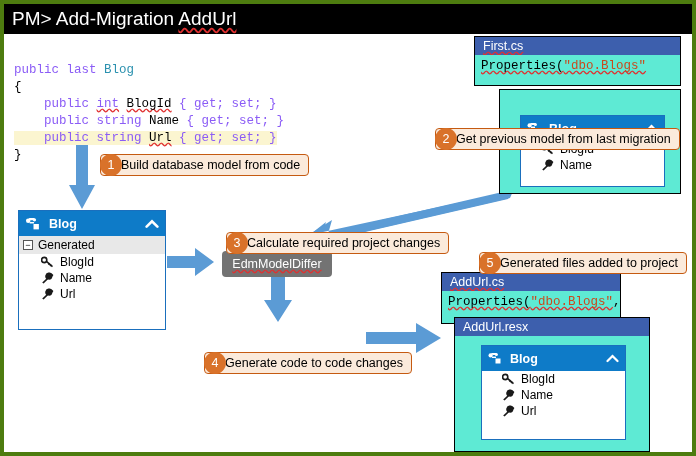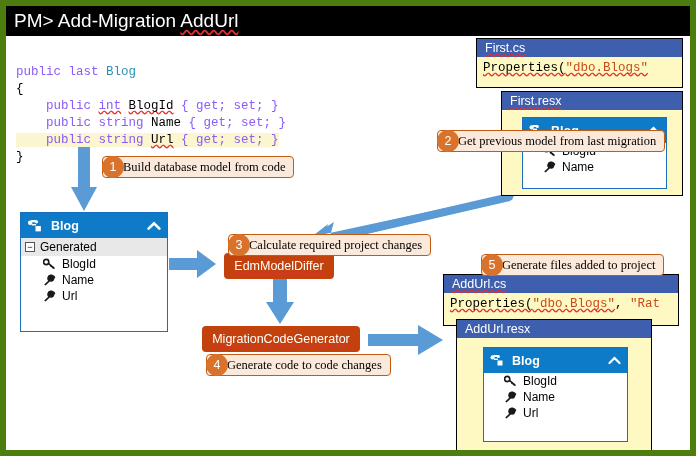--- a/index.html
+++ b/index.html
@@ -3,21 +3,21 @@
 <meta charset="utf-8">
 <style>
   html,body{margin:0;padding:0;background:#fff;}
   body{font-family:"Liberation Sans",sans-serif;}
 
   #root{
     position:relative;
     width:696px;height:456px;
     overflow:hidden;
     background:#ffffff;
-    border:6px solid #4d7c0f;
+    border:4px solid #4d7c0f;
     box-sizing:border-box;
   }
 
   
   .titlebar{
     position:absolute;left:0;top:0;width:696px;height:30px;
     background:#000000;color:#ffffff;
     font-size:19px;line-height:30px;
     padding-left:8px;box-sizing:border-box;white-space:nowrap;
   }
@@ -42,21 +42,21 @@
     font-size:12.5px;line-height:17px;
     white-space:pre;
     color:#000000;
   }
   .kw{color:#8b5cf6;}
   .ty{color:#2b91af;}
   .hl{background:#fbf5d0;}
   .idsq{ text-decoration:underline wavy #e03030; text-decoration-skip-ink:none; text-underline-offset:1px;}
 
   
-  .pane{position:absolute;background:#fef9c3;border:1px solid #000000;box-sizing:border-box;}
+  .pane{position:absolute;background:#5eead4;border:1px solid #000000;box-sizing:border-box;}
   .pane-head{
     font-family:"Liberation Sans",sans-serif;
     color:#ffffff;font-size:12.5px;
     padding:2px 0 2px 8px;box-sizing:border-box;
     white-space:nowrap;overflow:hidden;
   }
   .head-blue{background:#3d5fad;}
   .pane-body{
     font-family:"Liberation Mono","DejaVu Sans Mono",monospace;
     font-size:12.5px;color:#000000;padding:4px 0 4px 6px;
@@ -96,33 +96,33 @@
 
   
   .callout{
     position:absolute;display:flex;align-items:center;
     height:22px;box-sizing:border-box;
   }
   .cobox{
     background:#fbeadb;border:1.5px solid #c55a11;border-radius:4px;
     height:22px;display:flex;align-items:center;
     padding:0 8px 0 20px;box-sizing:border-box;
-    font-size:12.5px;color:#000;white-space:nowrap;font-family:Liberation Serif, serif;
+    font-size:12.5px;color:#000;white-space:nowrap;
   }
   .conum{
     position:absolute;left:0;top:0;
     width:22px;height:22px;border-radius:50%;
     background:#d9722a;color:#fff;
     display:flex;align-items:center;justify-content:center;
     font-size:12.5px;font-weight:normal;z-index:3;
   }
 
   
   .bluebox{
-    position:absolute;background:#c2410c;border-radius:4px;
+    position:absolute;background:#737373;border-radius:4px;
     color:#ffffff;font-size:12.5px;
     display:flex;align-items:center;justify-content:center;
     box-sizing:border-box;
   }
   .bluebox span{
     text-decoration:underline wavy #e03030;
     text-decoration-skip-ink:none;text-underline-offset:1px;
   }
 
   .arrow{position:absolute;}
@@ -167,23 +167,20 @@
   </svg>
 
   <div class="pane" style="left:470px;top:32px;width:207px;height:50px;">
     <div class="pane-head head-blue">
       <span class="both">First.cs</span>
     </div>
     <div class="pane-body"><span class="idsq">Properties(</span><span class="str idsq">"dbo.Blogs"</span></div>
   </div>
 
   <div class="pane" style="left:495px;top:85px;width:182px;height:105px;">
-    <div class="pane-head head-blue">
-      <span class="both">First.resx</span>
-    </div>
 
     <div class="clsbox" style="left:20px;top:25px;width:145px;height:72px;position:absolute;">
       <div class="cls-head">
         <span class="ico">
           <svg width="15" height="13" viewBox="0 0 15 13">
             <path d="M3 1 L8 1 L9.5 3 L4.5 3 Z" fill="#ffffff"></path>
             <circle cx="2.6" cy="3.4" r="2.1" fill="#ffffff"></circle>
             <circle cx="8.4" cy="2.6" r="1.5" fill="#ffffff"></circle>
             <rect x="7.5" y="6.5" width="5" height="5" fill="#ffffff"></rect>
             <rect x="4" y="4.6" width="4" height="1.4" fill="#ffffff"></rect>
@@ -269,25 +266,22 @@
         </svg>
       </span>
       <span>Url</span>
     </div>
   </div>
 
   <div class="bluebox" style="left:218px;top:247px;width:110px;height:26px;">
     <span>EdmModelDiffer</span>
   </div>
 
-  <div class="bluebox" style="left:196px;top:320px;width:158px;height:26px;">
-    <span>MigrationCodeGenerator</span>
-  </div>
-
-  <div class="pane" style="left:437px;top:268px;width:236px;height:52px;">
+
+  <div class="pane" style="left:437px;top:268px;width:180px;height:52px;">
     <div class="pane-head head-blue">
       <span class="both">AddUrl.cs</span>
     </div>
     <div class="pane-body"><span class="idsq">Properties(</span><span class="str idsq">"dbo.Blogs"</span><span>, </span><span class="str">"Rat</span></div>
   </div>
 
   <div class="pane" style="left:450px;top:313px;width:196px;height:135px;">
     <div class="pane-head head-blue">
       <span>AddUrl.resx</span>
     </div>
@@ -364,18 +358,18 @@
 
   <div class="callout" style="left:200px;top:348px;">
     <div class="cobox">
       <span>Generate code to code changes</span>
     </div>
     <div class="conum">4</div>
   </div>
 
   <div class="callout" style="left:475px;top:248px;">
     <div class="cobox">
-      <span>Generate files added to project</span>
+      <span>Generated files added to project</span>
     </div>
     <div class="conum">5</div>
   </div>
 
 </div>
 
 </body></html>

